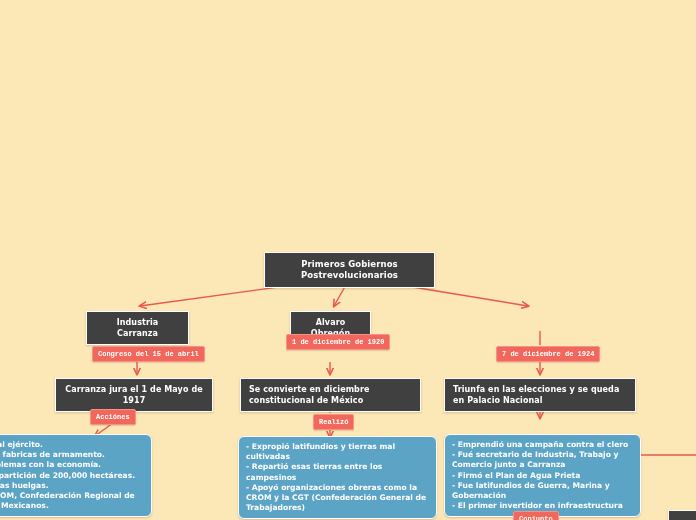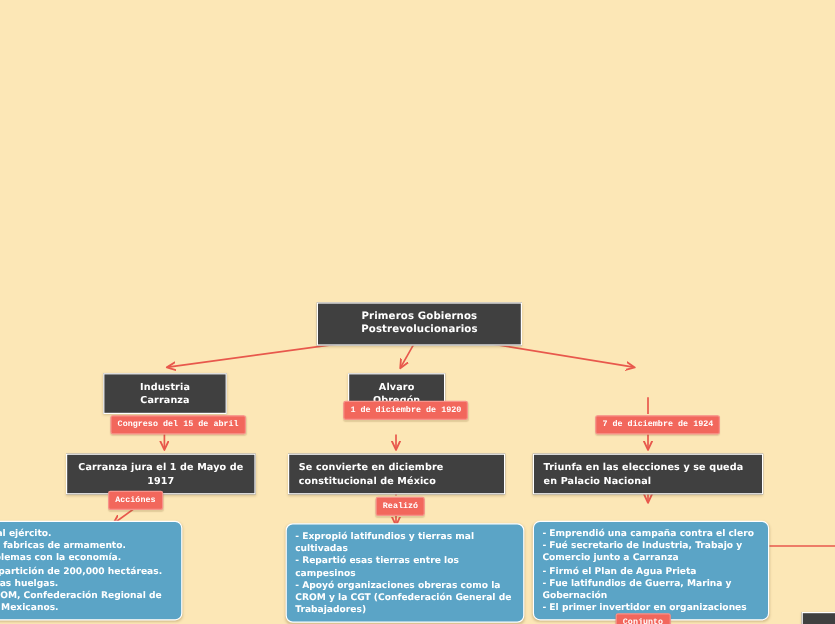--- a/index.html
+++ b/index.html
@@ -176,20 +176,20 @@
   <div class="node left-align" style="left:444px; top:378px; width:192px;">
     <span>Triunfa en las elecciones y se queda en Palacio Nacional</span>
   </div>
   <div class="detail" style="left:444px; top:418px; width:197px;margin-top:16px;">
     <div>- Emprendió una campaña contra el clero</div>
     <div>- Fué secretario de Industria, Trabajo y</div>
     <div>Comercio junto a Carranza</div>
     <div>- Firmó el Plan de Agua Prieta</div>
     <div>- Fue latifundios de Guerra, Marina y</div>
     <div>Gobernación</div>
-    <div>- El primer invertidor en organizaciones</div>
+    <div>- El primer invertidor en infraestructura</div>
   </div>
   <div class="label" style="left:513px; top:511px;">
     <span>Conjunto</span>
   </div>
   <div class="node" style="left:668px; top:510px; width:48px;"></div>
 
 </div>
 
 </body></html>

